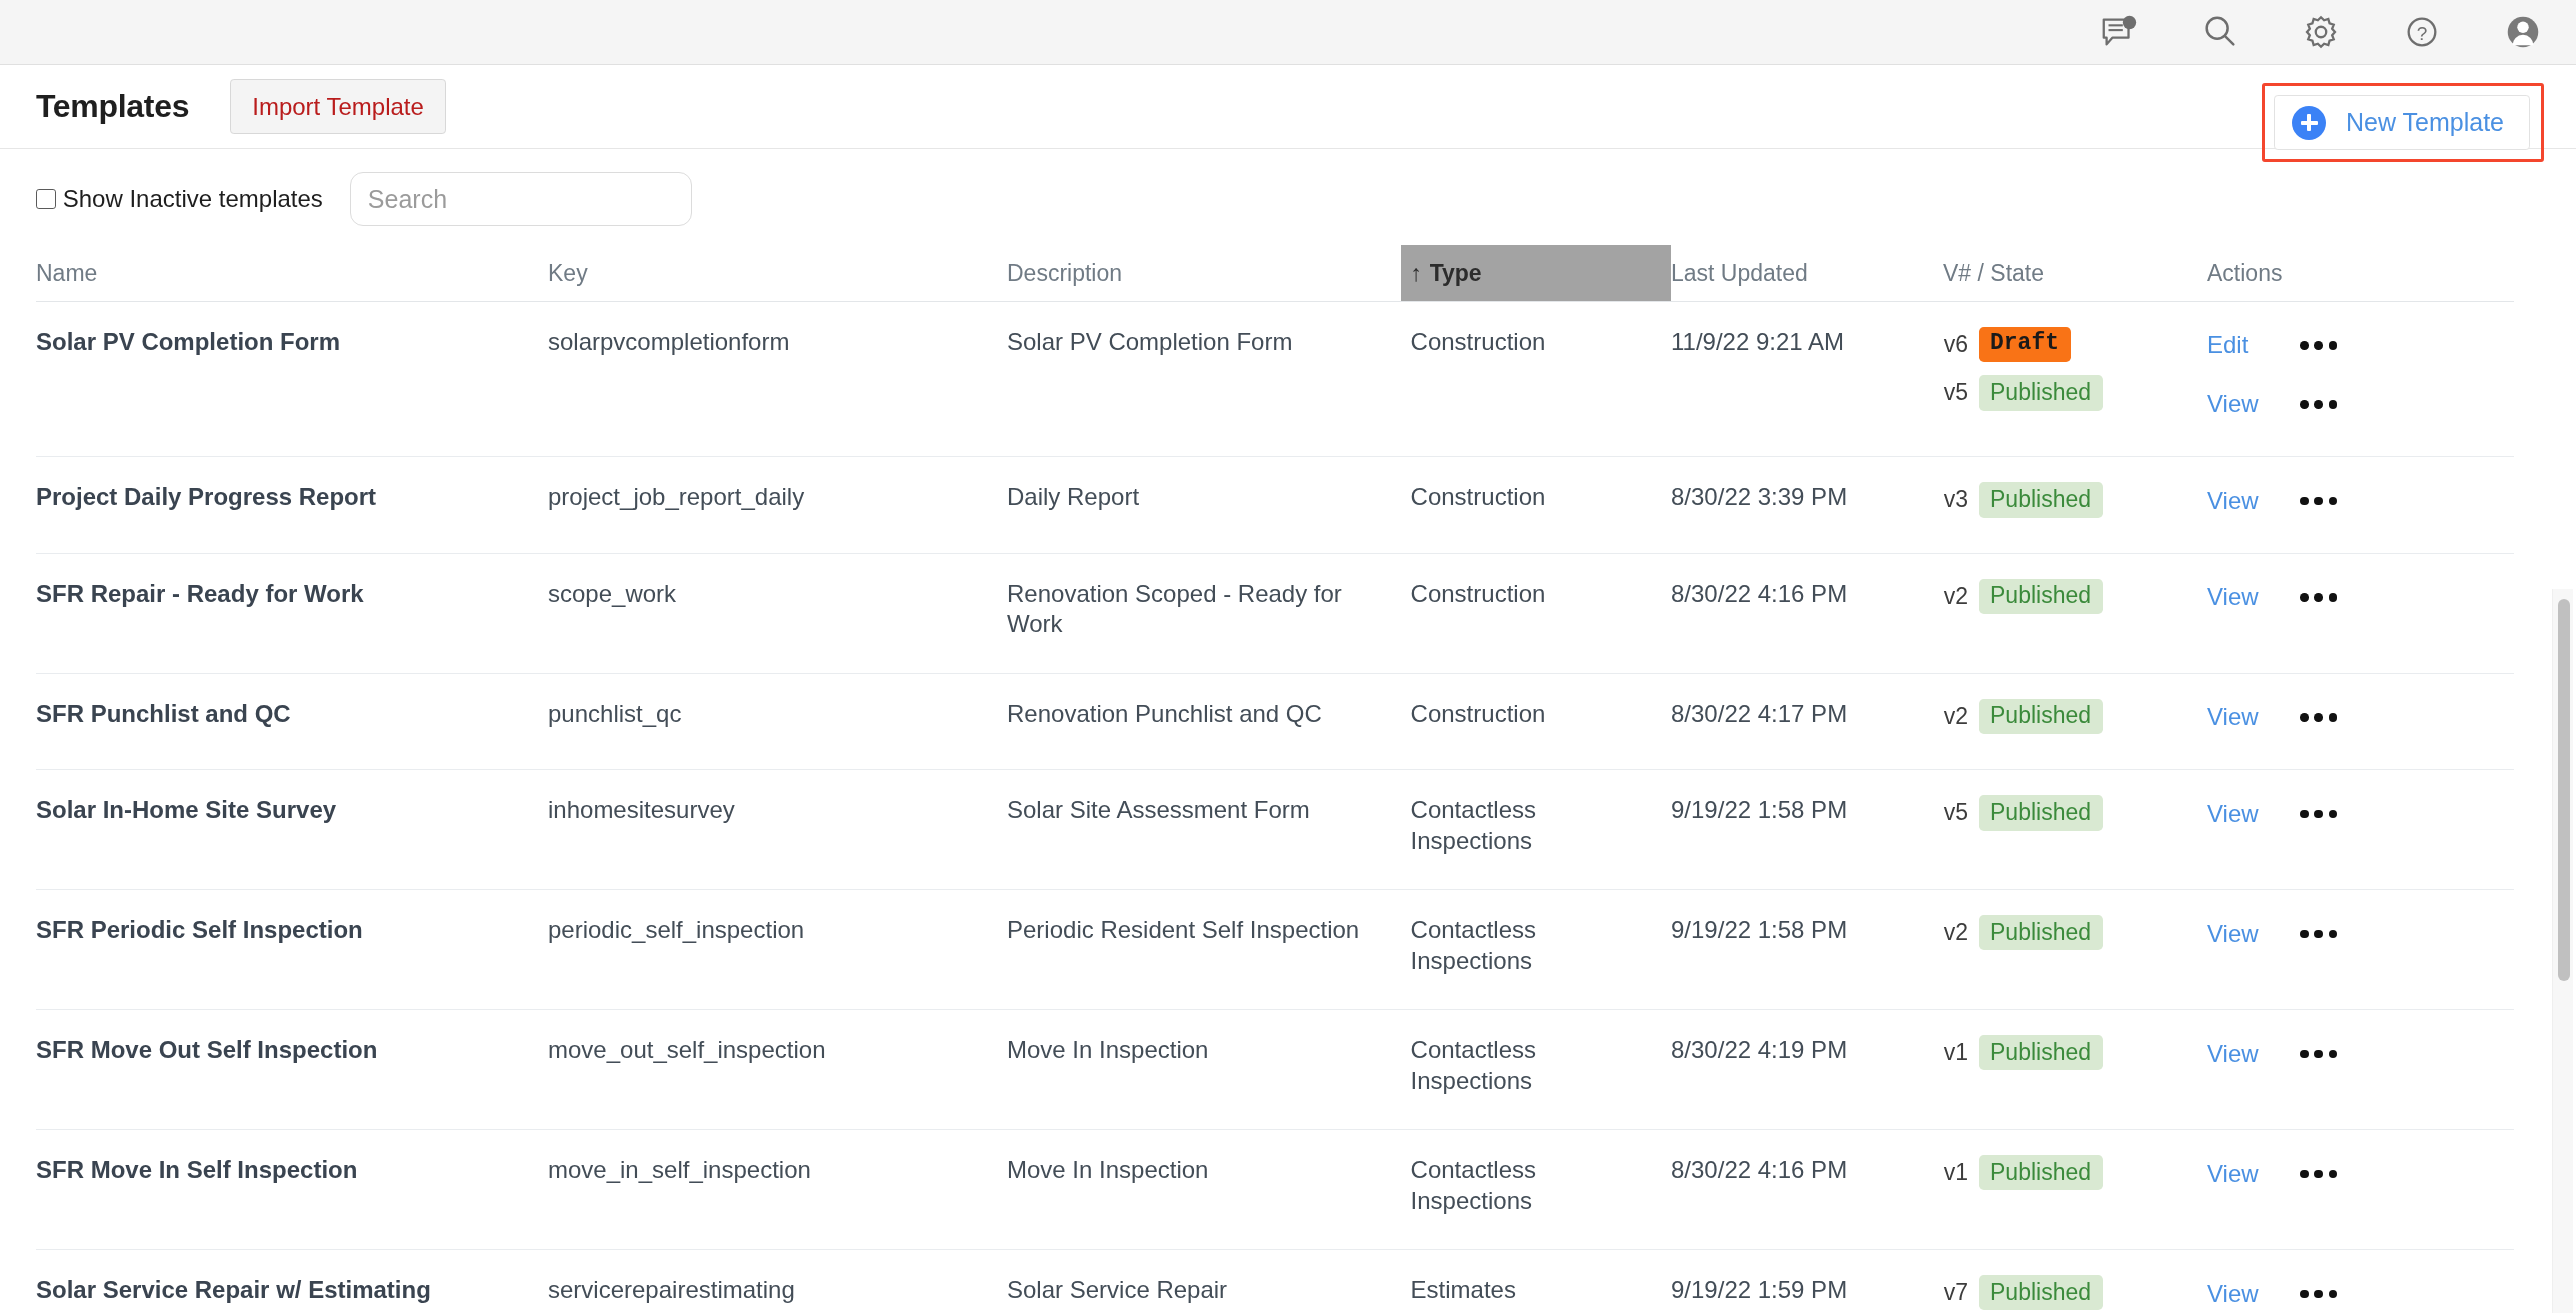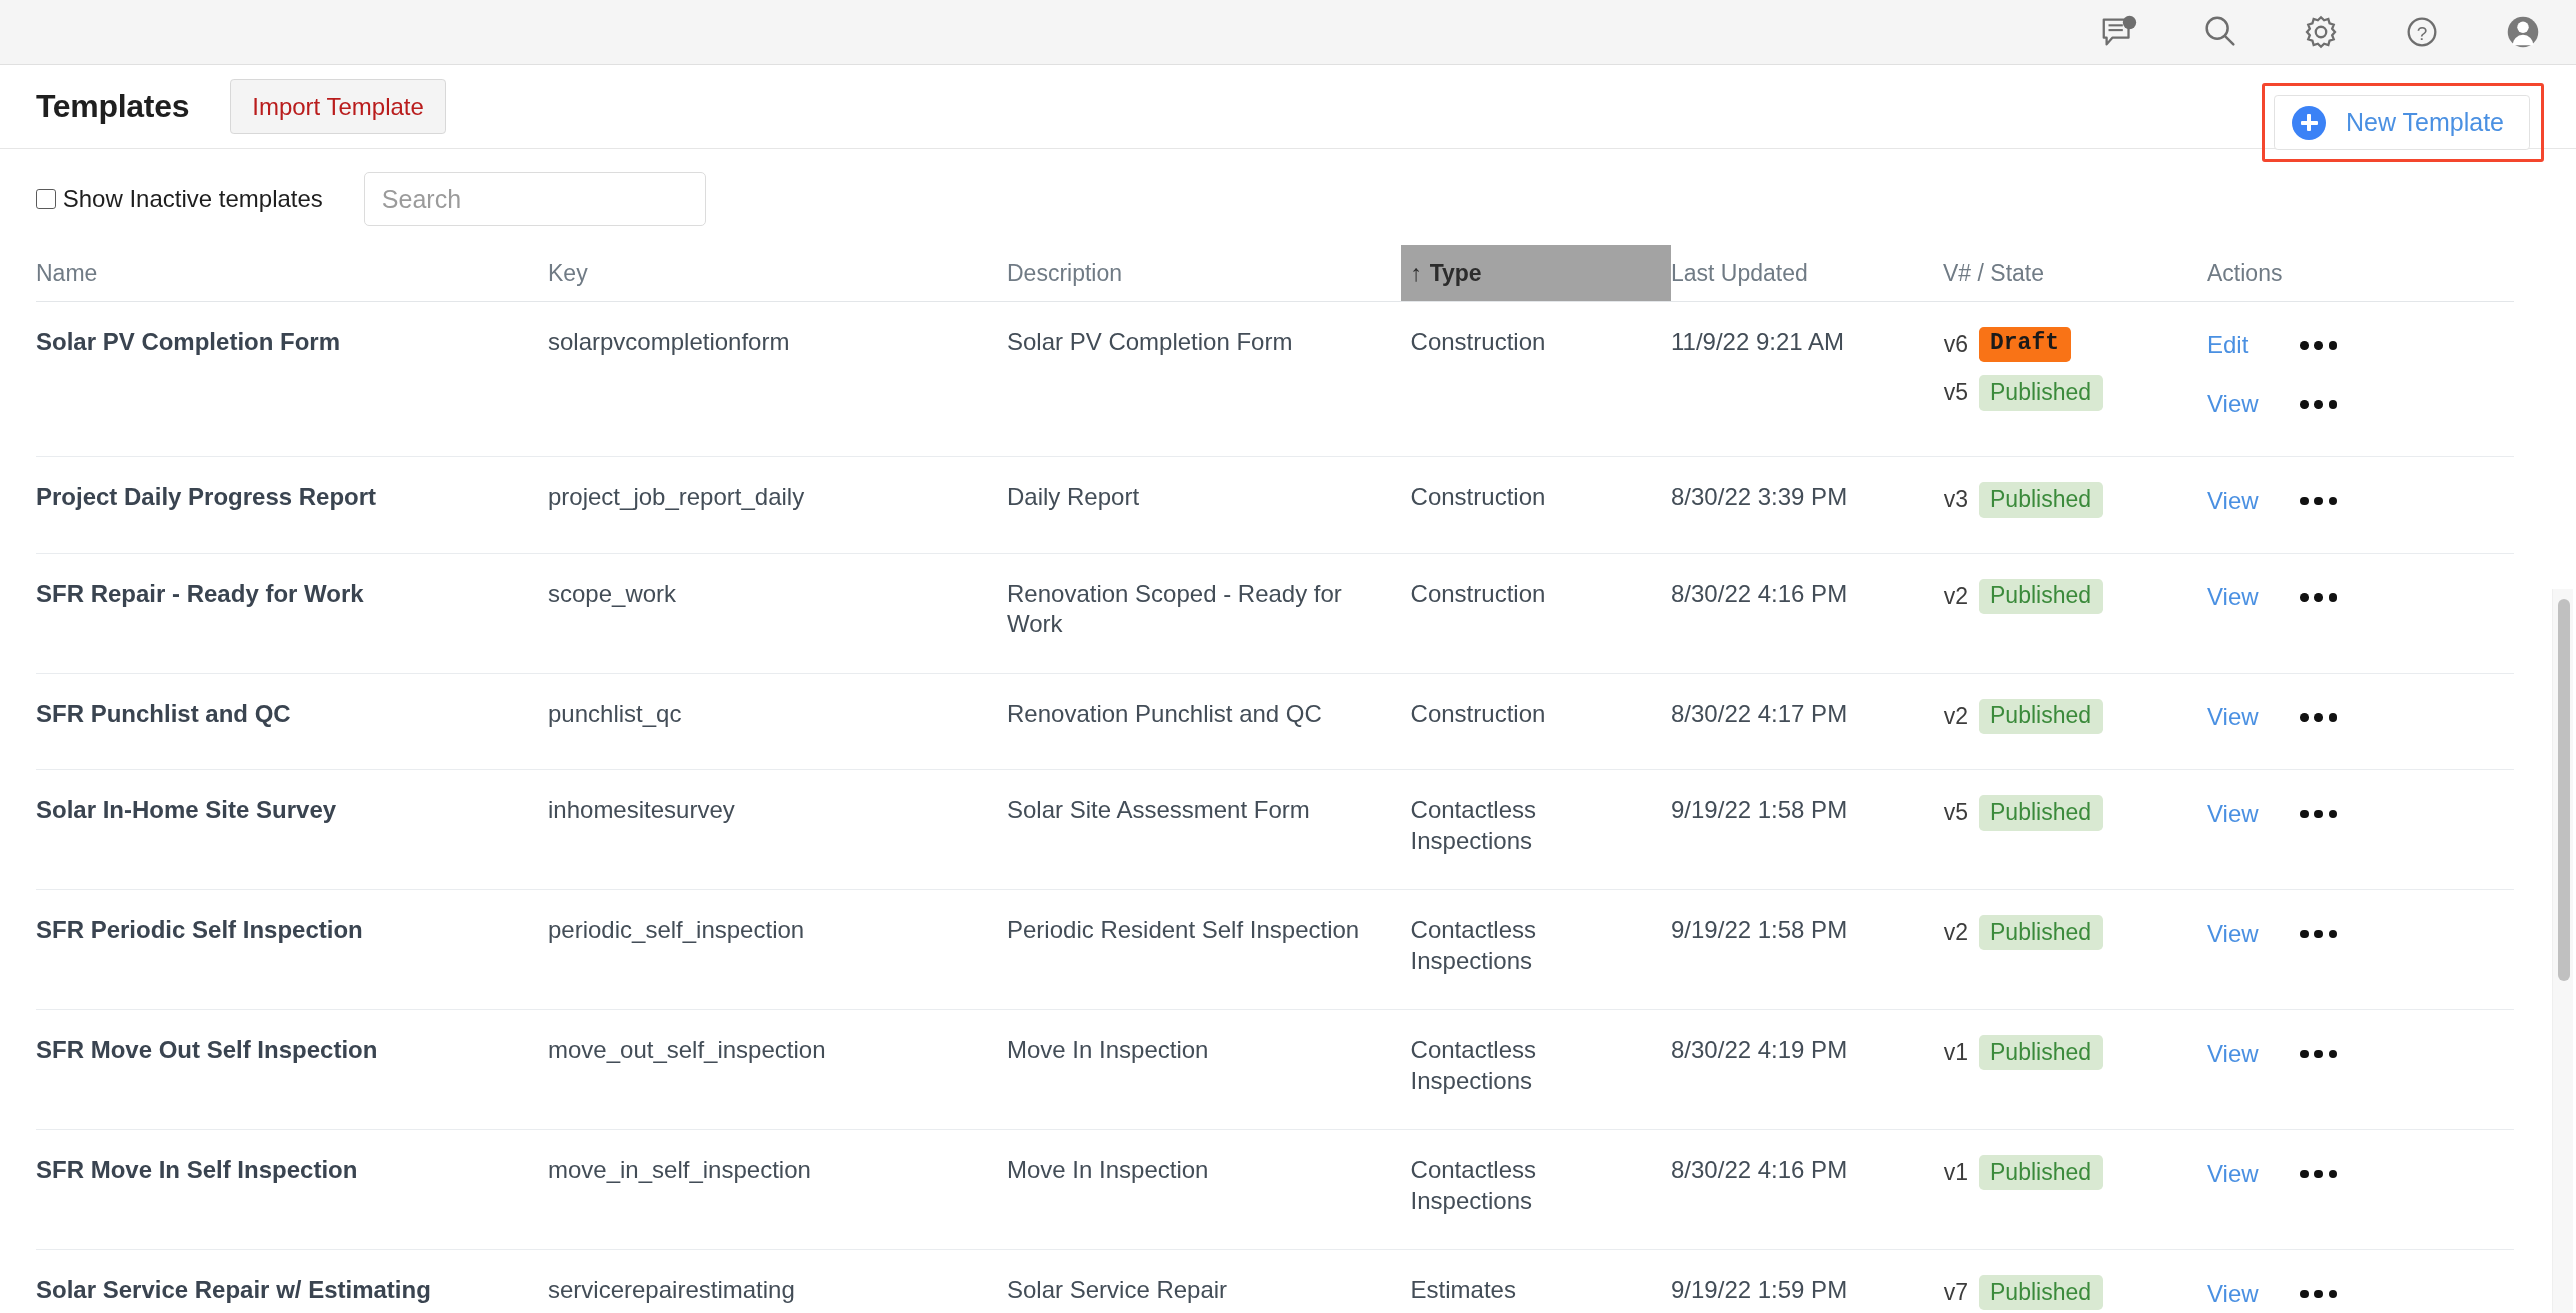--- a/index.html
+++ b/index.html
@@ -121,40 +121,40 @@
   .plus-circle::after { width: 3.8px; height: 17px; left: 15.3px; top: 8.6px; }
   .new-template-label {
     font-size: 25px;
     color: #4a90e2;
   }
 
   
   .filter-bar {
     display: flex;
     padding: 23px 36px 19px 36px;
-    gap: 41px;
+    gap: 27px;
   }
   .cb-wrap { display:flex; align-items:center; gap: 6.7px; cursor: pointer; }
   .cb-box {
     width: 20px; height: 20px;
     border: 1.9px solid #5a5a5a;
     border-radius: 2.9px;
     background: #ffffff;
     flex: none;
   }
   .cb-label {
     font-size: 24px;
     color: #1e1e1e;
     white-space: nowrap;
   }
   .search-input {
     width: 342px;
     height: 54px;
     border: 1px solid #dcdcdc;
-    border-radius: 5px;
+    border-radius: 13px;
     background: #ffffff;
     padding: 0 17px;
     font-size: 25px;
     font-family: "Liberation Sans", sans-serif;
     color: #333;
   }
   .search-input::placeholder { color: #9b9b9b; }
 
   
   .table-region {

